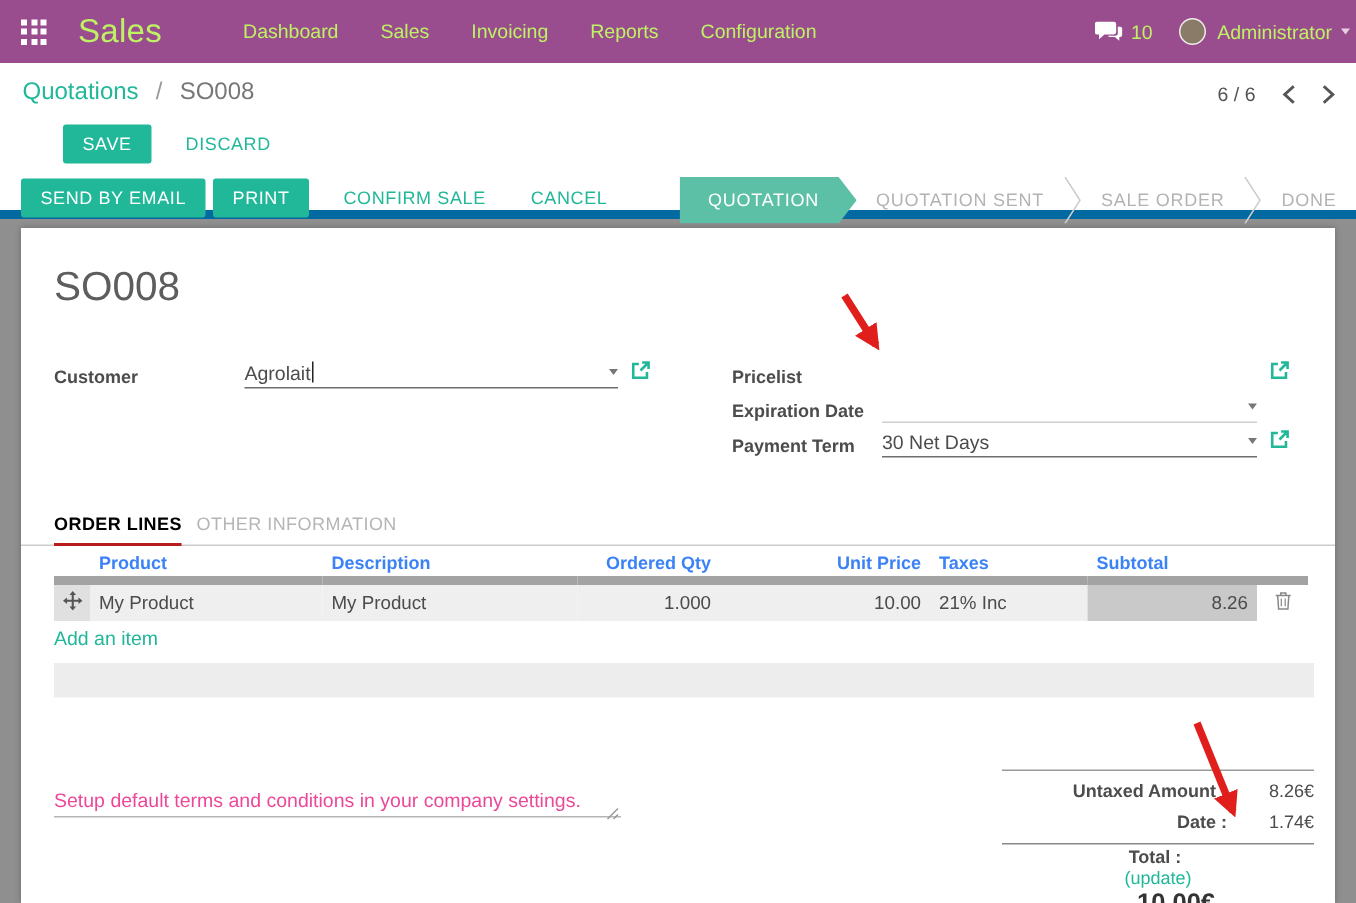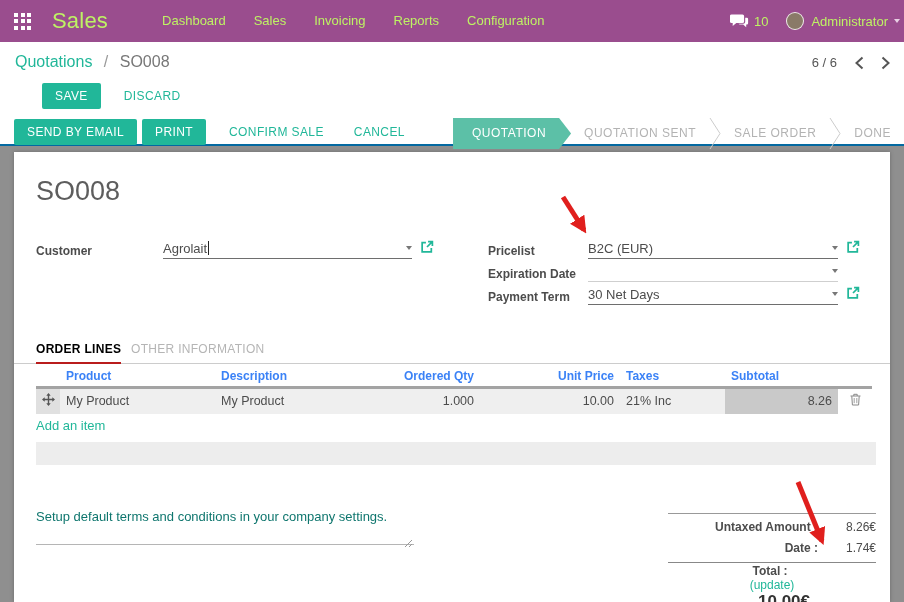--- a/index.html
+++ b/index.html
@@ -15,21 +15,21 @@
   .nav-item { font-size:13px; padding:0 14px; line-height:42px; cursor:pointer; }
   .nav-right { margin-left:auto; display:flex; align-items:center; margin-right:4px; }
   .chat-count { font-size:13px; margin-left:5px; }
   .avatar { width:18px; height:18px; border-radius:50%; margin-left:18px;
             background:radial-gradient(circle at 50% 35%, #e8d3b8 0 35%, #9a8succ 36%, #6f6257 75%, #4a4138 100%);
             background-color:#8a7a68; border:1px solid rgba(255,255,255,.85); }
   .username { font-size:13px; margin-left:7px; }
   .user-caret { width:0; height:0; border-left:3.5px solid transparent; border-right:3.5px solid transparent; border-top:4px solid #e8d0e4; margin-left:6px; }
 
   
-  .panel { position:absolute; top:42px; left:0; width:904px; height:104px; background:#fff; border-bottom:2px solid #0369a1; z-index:4; }
+  .panel { position:absolute; top:42px; left:0; width:904px; height:104px; background:#fff; border-bottom:6px solid #0369a1; z-index:4; }
   .breadcrumb { position:absolute; left:15px; top:11px; font-size:16px; }
   .breadcrumb .parent { color:#21b799; cursor:pointer; }
   .breadcrumb .sep { color:#999; margin:0 7px; }
   .breadcrumb .current { color:#777; }
   .pager { position:absolute; right:13px; top:13px; display:flex; align-items:center; }
   .pager-value { font-size:13px; color:#555; }
   .pager-btn { margin-left:17px; cursor:pointer; display:flex; align-items:center; }
 
   .btn-row1 { position:absolute; left:14px; top:41px; display:flex; align-items:center;padding-left:28px; }
   .btn-row2 { position:absolute; left:14px; top:77px; display:flex; align-items:center; }
@@ -58,30 +58,30 @@
   
   .tabbar { position:absolute; left:0; right:0; top:190px; height:22px; border-bottom:1px solid #ccc; }
   .tab { position:absolute; top:0; font-size:12px; letter-spacing:.3px; cursor:pointer; padding-bottom:6px; }
   .tab-active { left:22px; color:#000000; font-weight:bold; border-bottom:2px solid #b91c1c; }
   .tab-inactive { left:117px; color:#b5b5b5; }
 
   
   .lines { position:absolute; left:22px; top:214px; width:836px; border-collapse:collapse; table-layout:fixed; }
   .lines th { font-size:12px; font-weight:bold; color:#3b82f6; height:21px; padding:2px 6px; text-align:left; }
   .lines th.num { text-align:right; }
-  .lines td { font-size:12.5px; color:#4c4c4c; height:27px; padding:2px 6px; background:#efefef; border-top:3px solid #a3a3a3; }
+  .lines td { font-size:12.5px; color:#4c4c4c; height:27px; padding:2px 6px; background:#efefef; border-top:6px solid #a3a3a3; }
   .lines td.num { text-align:right; }
   td.handle-cell { background:#e0e0e0; text-align:center; padding:2px 0; cursor:grab; }
   td.subtotal-cell { background:#c9c9c9; text-align:right; }
   td.trash-cell { background:#fff; text-align:center; cursor:pointer; }
   .add-item { position:absolute; left:22px; top:266px; font-size:13px; color:#21b799; cursor:pointer; }
   .gray-strip { position:absolute; left:22px; right:14px; top:290px; height:23px; background:#ededed; }
 
   
-  .terms-placeholder { position:absolute; left:22px; top:357px; font-size:13px; color:#0f766e; cursor:text; }
+  .terms-placeholder { position:absolute; left:22px; top:374px; font-size:13px; color:#ec4899; cursor:text; }
   .terms-line { position:absolute; left:22px; top:372px; width:378px; height:21px; border-bottom:1px solid #b5b5b5; cursor:text; }
   .resize-handle { position:absolute; left:390px; top:382px; cursor:nwse-resize; }
 
   
   .totals { position:absolute; left:654px; top:361px; width:208px; font-size:12px; }
   .t-group { border-top:1px solid #999; border-bottom:1px solid #888; padding:2px 0 4px; }
   .t-row { display:flex; align-items:center; height:21px; }
   .t-label { flex:1; text-align:right; font-weight:bold; color:#4c4c4c; }
   .t-value { width:58px; text-align:right; color:#4c4c4c; }
   .t-total-row { display:flex; align-items:center; height:27px; margin-top:1px;flex-direction:column; }
@@ -190,25 +190,20 @@
     <span class="caret-down"></span>
   </div>
   <span class="ext-link" style="left:406px; top:88px;">
     <svg width="14" height="14" viewBox="0 0 13 13">
         <path d="M5.5 2.5 H2 V11 H10.5 V7.5" fill="none" stroke="#21b799" stroke-width="1.6"></path>
         <path d="M7.5 1.5 H11.5 V5.5 M11 2 L6.5 6.5" fill="none" stroke="#21b799" stroke-width="1.6"></path>
       </svg>
   </span>
 
   <div class="flabel" style="left:474px; top:92px;">Pricelist</div>
-  <div class="ffield u-dark" style="left:574px; top:86px; width:250px;">
-    <span class="val">B2C (EUR)</span>
-    <span class="spacer"></span>
-    <span class="caret-down"></span>
-  </div>
   <span class="ext-link" style="left:832px; top:88px;">
     <svg width="14" height="14" viewBox="0 0 13 13">
         <path d="M5.5 2.5 H2 V11 H10.5 V7.5" fill="none" stroke="#21b799" stroke-width="1.6"></path>
         <path d="M7.5 1.5 H11.5 V5.5 M11 2 L6.5 6.5" fill="none" stroke="#21b799" stroke-width="1.6"></path>
       </svg>
   </span>
 
   <div class="flabel" style="left:474px; top:115px;">Expiration Date</div>
   <div class="ffield u-light" style="left:574px; top:109px; width:250px;">
     <span class="val"></span>

